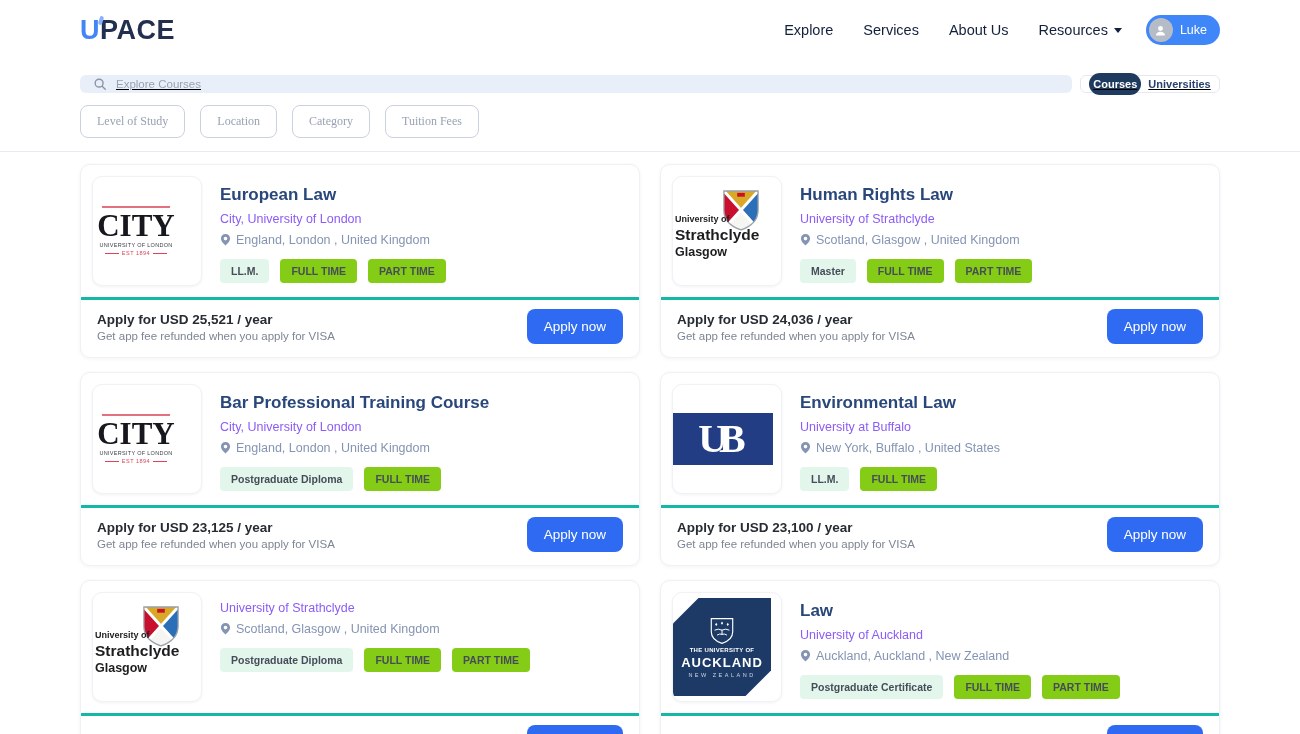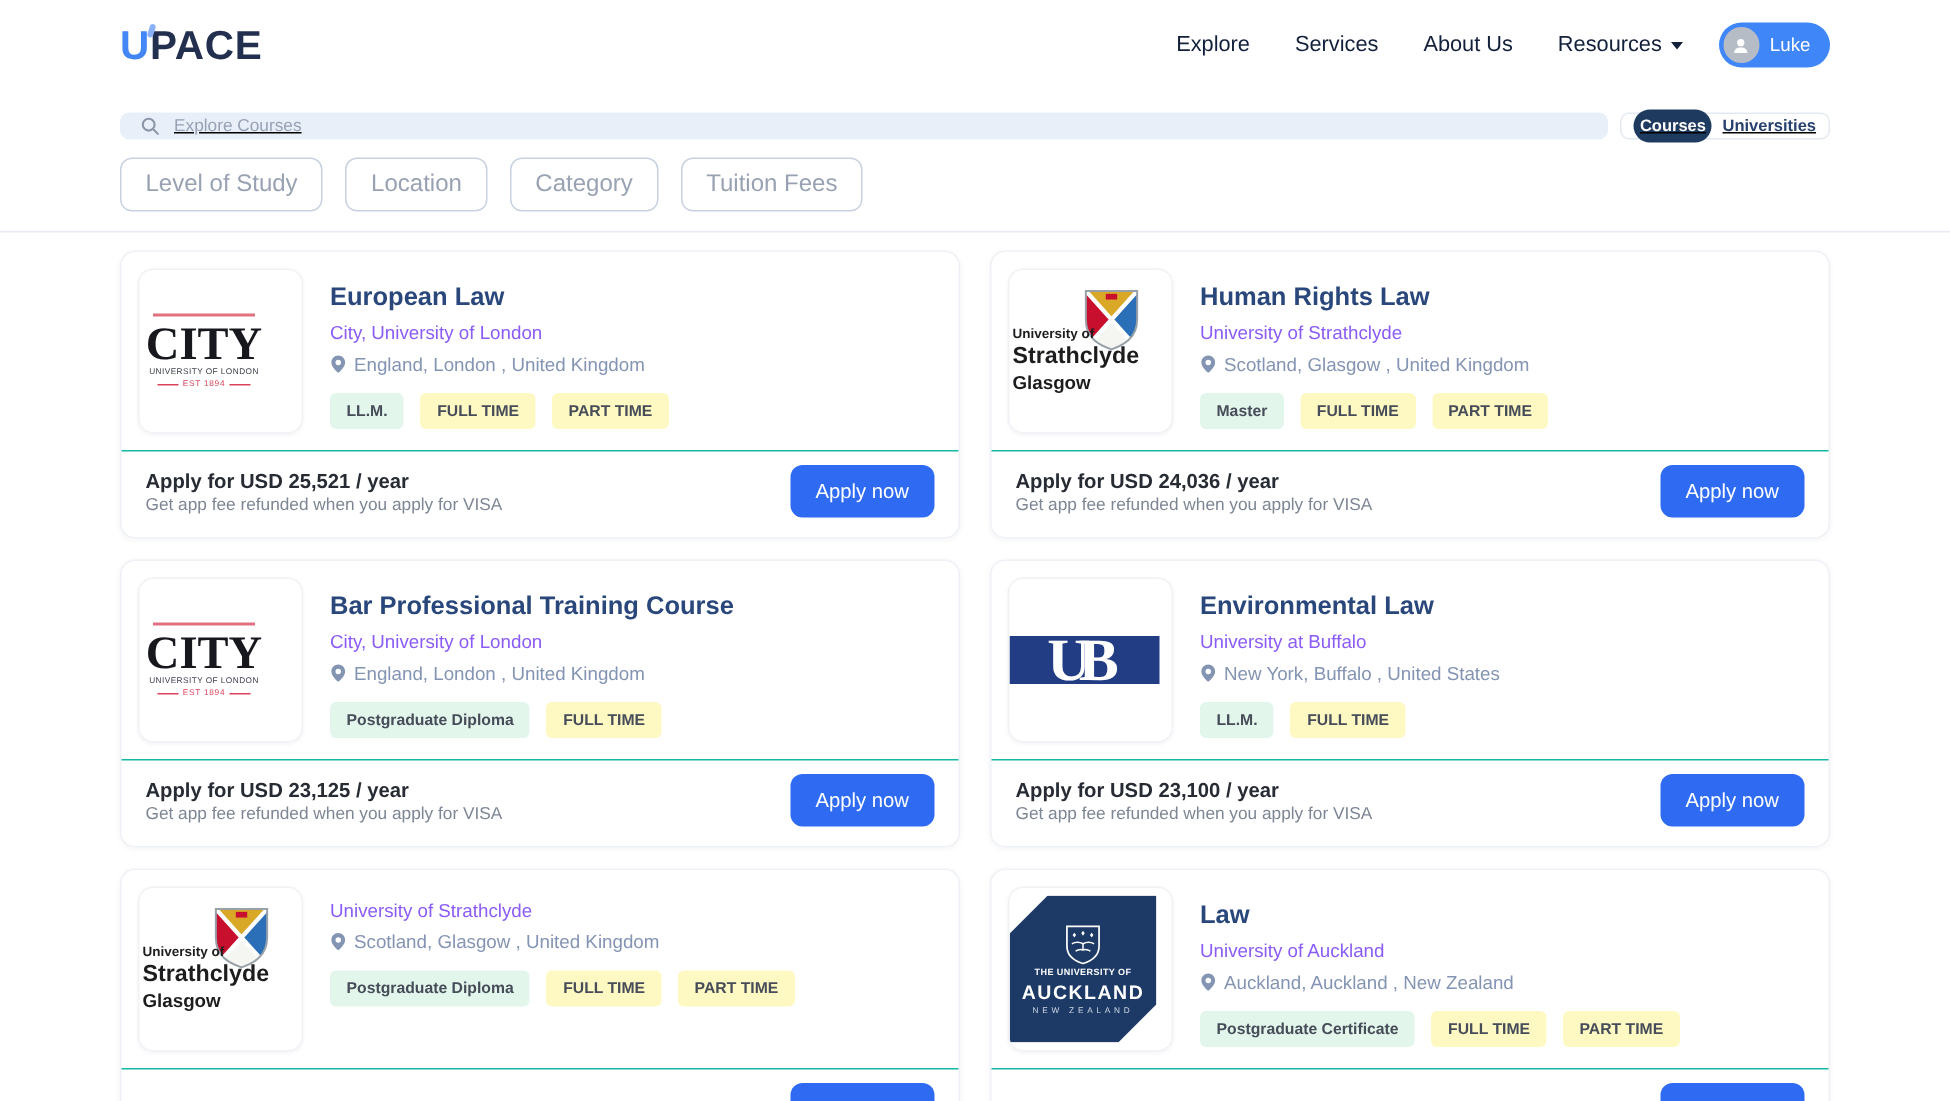--- a/index.html
+++ b/index.html
@@ -33,40 +33,40 @@
   .toggle { width:140px; background:#fff; border:1px solid #e4e9f1; border-radius:6px;
     display:flex; align-items:center; justify-content:center; gap:7px; }
   .toggle button { font-family:"Liberation Sans",sans-serif; cursor:pointer; }
   .toggle-active { background:#1f3a5f; color:#fff; border:none; border-radius:999px;
     font-size:11px; font-weight:700; padding:5px 4px; }
   .toggle-plain { background:none; border:none; color:#27406e; font-size:11px; font-weight:600; }
 
   
   .filter-row { display:flex; gap:15px; padding:0 80px; margin-top:12px; }
   .filter-btn { border:1px solid #c9d2e0; background:#fff; border-radius:8px; color:#98a2b3;
-    font-size:16px; padding:8px 16px; cursor:pointer; font-family:Liberation Sans, sans-serif; }
+    font-size:12px; padding:8px 16px; cursor:pointer; font-family:Liberation Serif, serif; }
   .divider { border:none; border-top:1px solid #e7ebf1; margin-top:13px; }
 
   
   .cards-grid { display:grid; grid-template-columns:1fr 1fr; gap:14px 20px; padding:12px 80px 0; }
   .card { background:#fff; border:1px solid #eef1f5; border-radius:10px;
     box-shadow:0 1px 4px rgba(20,30,60,.05); }
   .card-top { display:flex; gap:18px; padding:11px; }
   .logo-box { width:110px; height:110px; flex-shrink:0; background:#fff; border:1px solid #f0f2f6;
     border-radius:10px; box-shadow:0 1px 3px rgba(20,30,60,.06); display:flex; align-items:center;
     justify-content:flex-start; overflow:hidden; }
   .card-info { padding-top:9px; min-width:0; }
   .course-title { font-size:17px; font-weight:700; color:#29477b; margin-bottom:7px; cursor:pointer; }
   .course-univ { font-size:12.5px; color:#8b5cf6; margin-bottom:7px; }
   .course-loc { font-size:12.5px; color:#8494b3; display:flex; align-items:flex-start; gap:5px; }
   .tags { display:flex; gap:11px; margin-top:12px; flex-wrap:wrap; }
   .tag { font-size:10.5px; font-weight:700; color:#464c58; padding:6px 11px; border-radius:4px; white-space:nowrap;text-align:right; }
   .tag.green { background:#e3f6ec; }
-  .tag.peach { background:#fef9c3; }
-  .card-footer { border-top:1px solid #14b8a6; display:flex; justify-content:space-between;
+  .tag.peach { background:#84cc16; }
+  .card-footer { border-top:3px solid #14b8a6; display:flex; justify-content:space-between;
     align-items:center; padding:9px 16px 13px; }
   .price { font-size:13.5px; font-weight:700; color:#272c34; }
   .note { font-size:11.5px; color:#7d8694; margin-top:3px; }
   .apply-btn { background:#2e6bf2; color:#fff; border:none; border-radius:8px; font-size:13.5px;
     padding:10px 17px; cursor:pointer; font-family:"Liberation Sans",sans-serif; }
 
   
   .logo-city { text-align:center; width:86px; }
   .city-line { height:2px; background:#e2707f; margin:0 9px 2px; }
   .city-name { font-family:"Liberation Serif",serif; font-weight:700; font-size:31px; line-height:1;
@@ -75,21 +75,21 @@
   .city-est { font-size:5.5px; color:#d9435c; margin-top:2px; display:flex; align-items:center;
     justify-content:center; gap:3px; letter-spacing:.5px; }
   .city-est::before,.city-est::after { content:""; width:14px; height:1px; background:#d9435c; }
 
   .logo-strath { position:relative; width:94px; height:86px; }
   .strath-shield { position:absolute; top:1px; right:7px; }
   .strath-pre { position:absolute; top:26px; left:2px; font-size:9px; font-weight:700; color:#1d1d1f; }
   .strath-name { position:absolute; top:38px; left:2px; font-size:15.5px; font-weight:700; color:#1d1d1f; }
   .strath-city { position:absolute; top:57px; left:2px; font-size:12.5px; font-weight:700; color:#1d1d1f; }
 
-  .logo-ub { width:100px; height:32px; background:#233d85; display:flex; align-items:center; justify-content:center; }
+  .logo-ub { width:100px; height:52px; background:#233d85; display:flex; align-items:center; justify-content:center; }
   .logo-ub span { color:#fff; font-family:"Liberation Serif",serif; font-weight:700; font-size:40px;
     letter-spacing:-8px; padding-right:10px; line-height:1; }
 
   .logo-auck { width:98px; height:98px; background:#1d3a66; color:#fff;
     clip-path:polygon(26% 0,100% 0,100% 74%,74% 100%,0 100%,0 26%);
     display:flex; flex-direction:column; align-items:center; justify-content:center; gap:2px; }
   .auck-pre { font-size:6px; font-weight:700; letter-spacing:.3px; }
   .auck-name { font-size:13px; font-weight:700; letter-spacing:1px; }
   .auck-country { font-size:5.5px; letter-spacing:2.5px; color:#cdd6e4; }
 </style>

